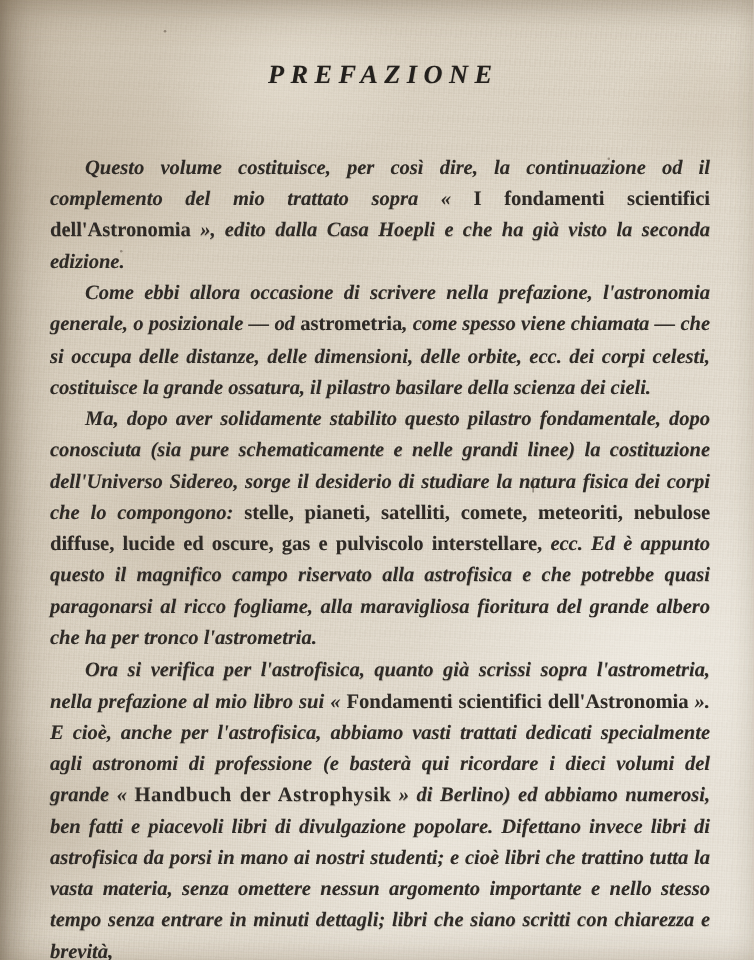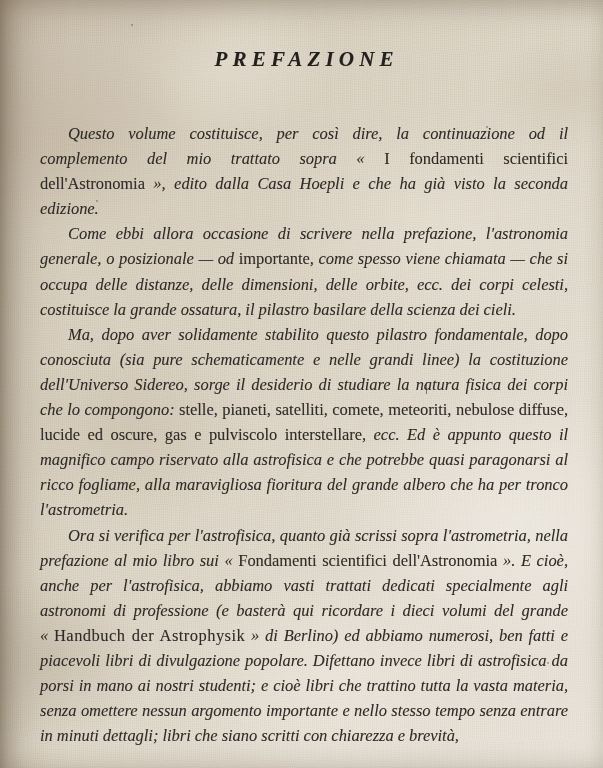--- a/index.html
+++ b/index.html
@@ -130,20 +130,21 @@
     line-height: 25.1px;
     text-align: justify;
     text-justify: inter-word;
     color: #2e2a26;
     text-shadow: 0.35px 0.35px 0.5px rgba(66,56,44,0.26);
   }
 
   #body-text p {
     margin: 0 0 0 0;
     text-indent: 28px;
+    font-weight: bold;
   }
 
   
   .rom {
     font-style: normal;
   }
   .rom.sp {
     font-style: normal;
     letter-spacing: 0.5px;
   }
@@ -174,21 +175,21 @@
   <div class="light vign"></div>
 
   <div id="content">
 
     <h1 id="title">PREFAZIONE</h1>
 
     <div id="body-text">
 
       <p>Questo volume costituisce, per così dire, la continuazione od il complemento del mio trattato sopra «&nbsp;<span class="rom">I fondamenti scientifici dell'Astronomia</span>&nbsp;», edito dalla Casa Hoepli e che ha già visto la seconda edizione.</p>
 
-      <p>Come ebbi allora occasione di scrivere nella prefazione, l'astronomia generale, o posizionale — od <span class="rom">importante</span>, come spesso viene chiamata — che si occupa delle distanze, delle dimensioni, delle orbite, ecc. dei corpi celesti, costituisce la grande ossatura, il pilastro basilare della scienza dei cieli.</p>
+      <p>Come ebbi allora occasione di scrivere nella prefazione, l'astronomia generale, o posizionale — od <span class="rom">astrometria</span>, come spesso viene chiamata — che si occupa delle distanze, delle dimensioni, delle orbite, ecc. dei corpi celesti, costituisce la grande ossatura, il pilastro basilare della scienza dei cieli.</p>
 
       <p>Ma, dopo aver solidamente stabilito questo pilastro fondamentale, dopo conosciuta (sia pure schematicamente e nelle grandi linee) la costituzione dell'Universo Sidereo, sorge il desiderio di studiare la natura fisica dei corpi che lo compongono: <span class="rom">stelle, pianeti, satelliti, comete, meteoriti, nebulose diffuse, lucide ed oscure, gas e pulviscolo interstellare,</span> ecc. Ed è appunto questo il magnifico campo riservato alla astrofisica e che potrebbe quasi paragonarsi al ricco fogliame, alla maravigliosa fioritura del grande albero che ha per tronco l'astrometria.</p>
 
       <p>Ora si verifica per l'astrofisica, quanto già scrissi sopra l'astrometria, nella prefazione al mio libro sui «&nbsp;<span class="rom">Fondamenti scientifici dell'Astronomia</span>&nbsp;». E cioè, anche per l'astrofisica, abbiamo vasti trattati dedicati specialmente agli astronomi di professione (e basterà qui ricordare i dieci volumi del grande «&nbsp;<span class="rom sp">Handbuch der Astrophysik</span>&nbsp;» di Berlino) ed abbiamo numerosi, ben fatti e piacevoli libri di divulgazione popolare. Difettano invece libri di astrofisica da porsi in mano ai nostri studenti; e cioè libri che trattino tutta la vasta materia, senza omettere nessun argomento importante e nello stesso tempo senza entrare in minuti dettagli; libri che siano scritti con chiarezza e brevità,</p>
 
     </div>
   </div>
 
   <span class="speck" style="left:131px; top:24px; width:2px; height:2px;"></span>
   <span class="speck" style="left:96px; top:200px; width:2px; height:2px;"></span>

